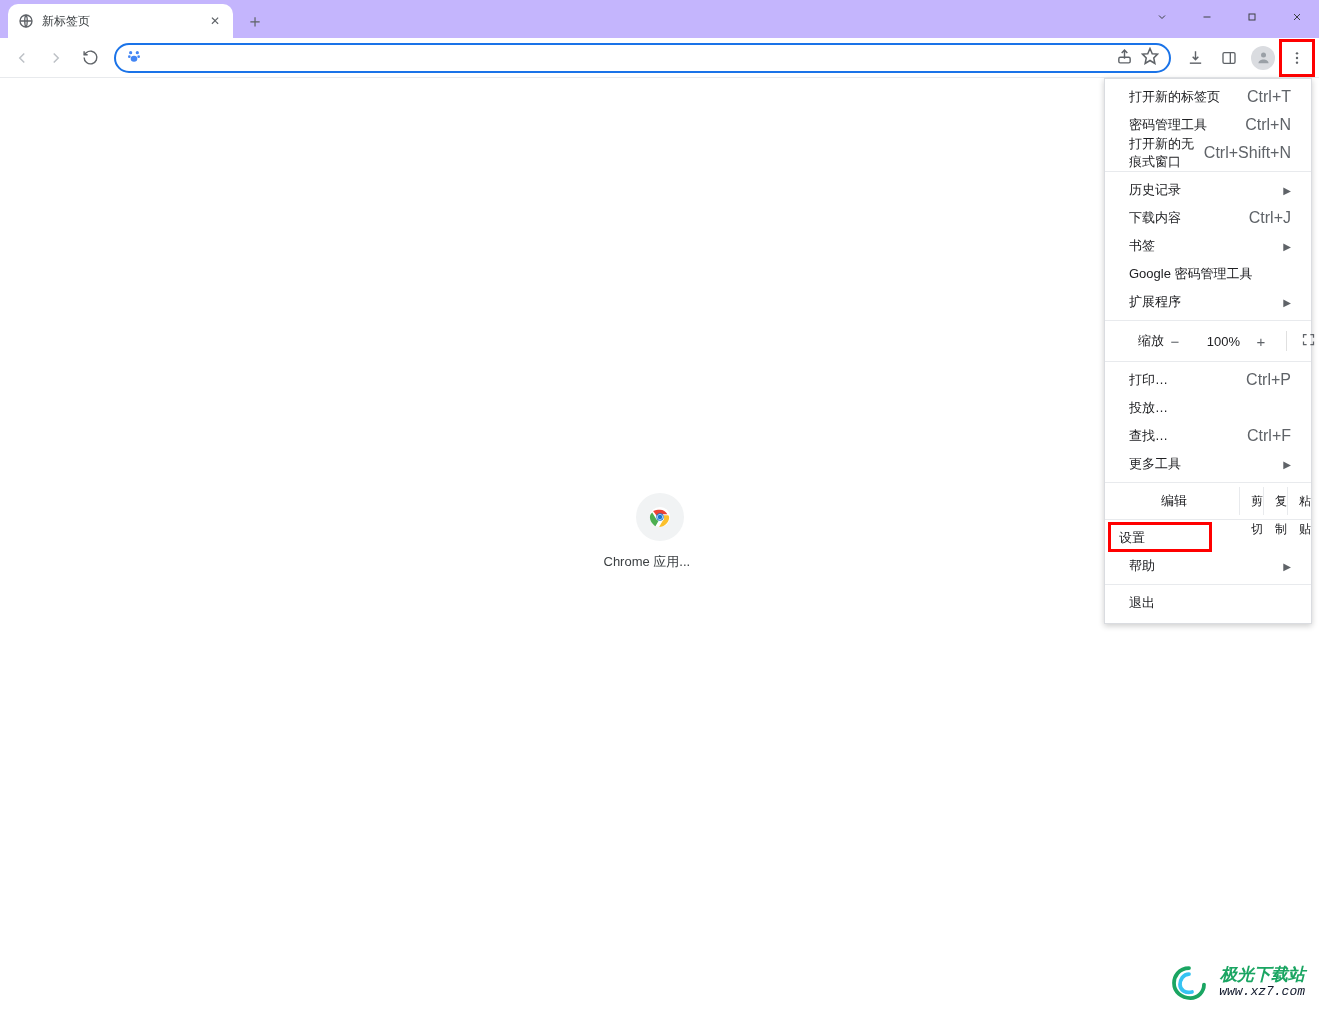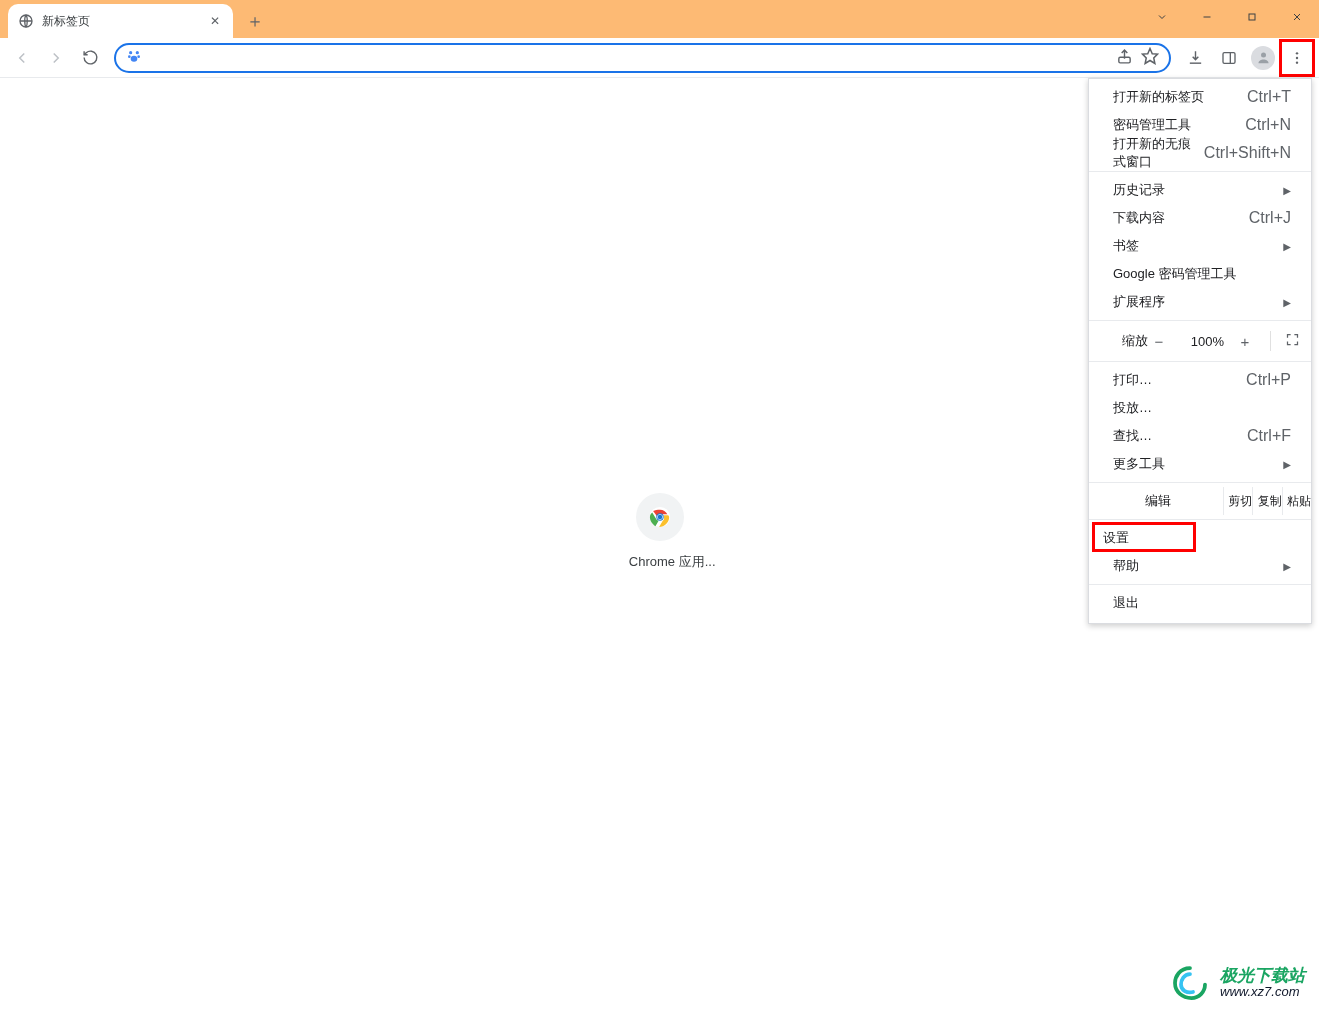--- a/index.html
+++ b/index.html
@@ -9,21 +9,21 @@
     background: #fff;
     width: 1319px;
     height: 1013px;
     overflow: hidden;
     position: relative;
     color: #202124;
   }
   
   .titlebar {
     height: 38px;
-    background: #fdba74;
+    background: #c4b5fd;
     display: flex;
     align-items: flex-end;
     padding-left: 8px;
     position: relative;
   }
   .tab {
     display: flex;
     align-items: center;
     height: 34px;
     background: #fff;
@@ -111,34 +111,34 @@
   .content {
     position:relative;
     height: calc(1013px - 38px - 40px);
     background:#fff;
   }
   .shortcut {
     position:absolute;
     left:50%; top:415px;
     transform:translateX(-50%);
     width:112px;
-    text-align:right;
+    text-align:left;
   }
   .shortcut .tile{
     width:48px;height:48px;border-radius:50%;background:#f1f3f4;
     margin:0 auto 12px;
     display:flex;align-items:center;justify-content:center;
   }
   .shortcut .tile svg{width:22px;height:22px;}
   .shortcut .lbl{font-size:13px;color:#3c4043;}
   
   .dropdown {
     position:absolute;
     right:7px; top:0px;
-    width:224px;
+    width:208px;
     background:#fff;
     border:1px solid #dadce0;
     box-shadow:0 2px 6px rgba(0,0,0,0.2);
     padding:4px 0 6px;
     font-size:13px;
     color:#202124;
   }
   .menu-item {
     height:28px;
     display:flex; align-items:center;
@@ -172,21 +172,22 @@
     border:3px solid #ff0000;
     left:3px; width:104px; height:30px;
     pointer-events:none;
     top:-2px;
   }
   .settings-wrap{position:relative;padding-left:14px;}
   
   .watermark{
     position:absolute; right:14px; bottom:12px;
     display:flex;align-items:center;gap:12px;
-    font-family:Liberation Sans, sans-serif;
+    font-family:Liberation Mono, monospace;
+    text-align:right;
   }
   .wm-swirl{width:36px;height:36px;}
   .wm-text{display:flex;flex-direction:column;line-height:1.1;}
   .wm-cn{font-size:17px;font-weight:700;color:#1aa562;font-style:italic;}
   .wm-url{font-size:13px;color:#0f172a;font-style:italic;}
 </style>
 </head>
 <body>
 
 <div class="titlebar">

